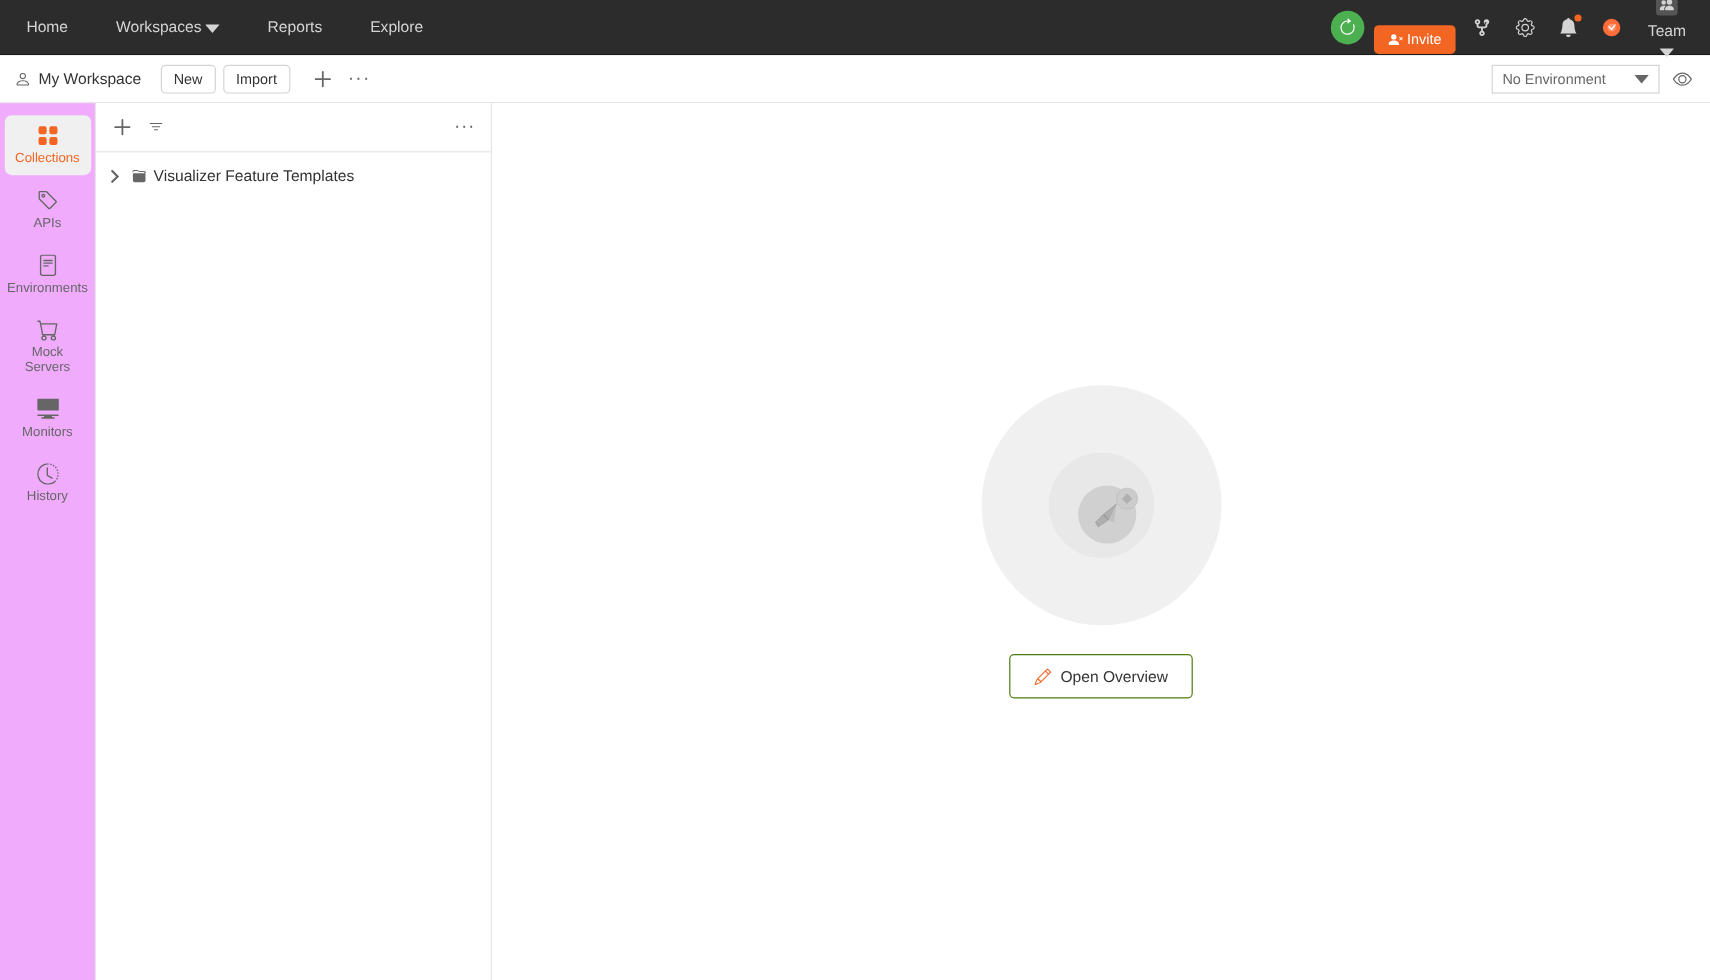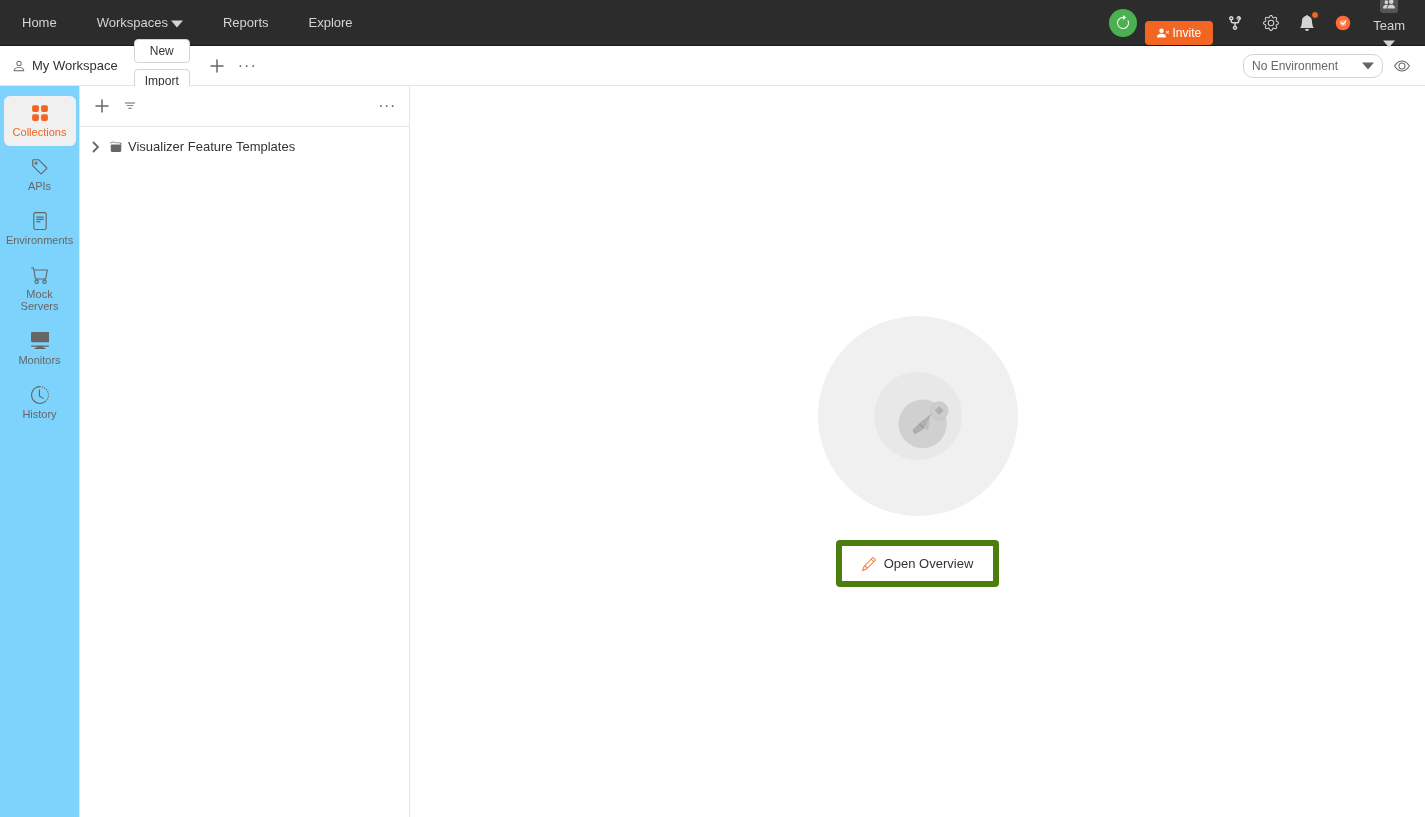--- a/index.html
+++ b/index.html
@@ -63,21 +63,21 @@
     .workspace-bar {
       display: flex; align-items: center; height: 40px;
       background: #fff; border-bottom: 1px solid #e5e5e5;
       padding: 0 12px; gap: 8px;
     }
     .workspace-name {
       display: flex; align-items: center; gap: 6px;
       font-size: 13px; font-weight: 400; color: #333;
     }
     .workspace-name svg { width: 14px; height: 14px; fill: #666; }
-    .ws-actions { display: flex; gap: 6px; margin-left: 8px; flex-direction: column; }
+    .ws-actions { display: flex; gap: 6px; margin-left: 8px; }
     .ws-btn {
       padding: 4px 10px; border-radius: 4px; font-size: 12px;
       cursor: pointer; border: 1px solid #d4d4d4; background: #fff;
       color: #333;
     }
     .ws-btn-new { background: #fff; }
 
     .tabs-area {
       flex: 1; display: flex; align-items: center;
       gap: 4px; overflow: hidden; margin-left: 8px;
@@ -87,36 +87,36 @@
       justify-content: center; cursor: pointer; color: #666;
       border-radius: 3px;
     }
     .tab-more-btn {
       padding: 2px 6px; cursor: pointer; color: #666;
       border-radius: 3px; font-size: 16px; letter-spacing: 1px;
     }
 
     .env-selector {
       margin-left: auto; display: flex; align-items: center; gap: 4px;
-      border: 1px solid #d4d4d4; border-radius: 10px;
+      border: 1px solid #d4d4d4; border-radius: 0;
       padding: 4px 8px; cursor: pointer; font-size: 12px; color: #666;
       min-width: 140px; justify-content: space-between;
     }
     .env-selector svg { width: 12px; height: 12px; fill: #666; }
     .eye-btn {
       width: 22px; height: 22px; display: flex; align-items: center;
       justify-content: center; cursor: pointer; color: #666;
     }
 
     
     .main-layout { display: flex; height: calc(817px - 86px); }
 
     
     .sidebar-icons {
-      width: 80px; background: #7dd3fc; border-right: 1px solid #e5e5e5;
+      width: 80px; background: #f0abfc; border-right: 1px solid #e5e5e5;
       display: flex; flex-direction: column; align-items: center;
       padding: 10px 0; gap: 4px;
     }
     .sidebar-icon-item {
       display: flex; flex-direction: column; align-items: center;
       gap: 4px; padding: 8px 6px; width: 72px; border-radius: 6px;
       cursor: pointer; color: #666; font-size: 11px; text-align: center;
     }
     .sidebar-icon-item.active { background: #f0f0f0; color: #f26522; }
     .sidebar-icon-item.active svg { fill: #f26522; }
@@ -161,21 +161,21 @@
     }
     .empty-circle {
       width: 200px; height: 200px; border-radius: 50%;
       background: #f0f0f0; display: flex; align-items: center;
       justify-content: center;
     }
     .empty-circle svg { width: 90px; height: 90px; }
 
     .open-overview-btn {
       display: flex; align-items: center; gap: 8px;
-      padding: 10px 20px; border: 6px solid #4d7c0f;
+      padding: 10px 20px; border: 1px solid #4d7c0f;
       border-radius: 4px; background: #fff; cursor: pointer;
       font-size: 13px; color: #333;
     }
     .open-overview-btn svg { width: 14px; height: 14px; fill: #f26522; }
   </style>
 </head>
 <body>
 
 <div class="top-nav">
   <div class="top-nav-item">Home</div>

